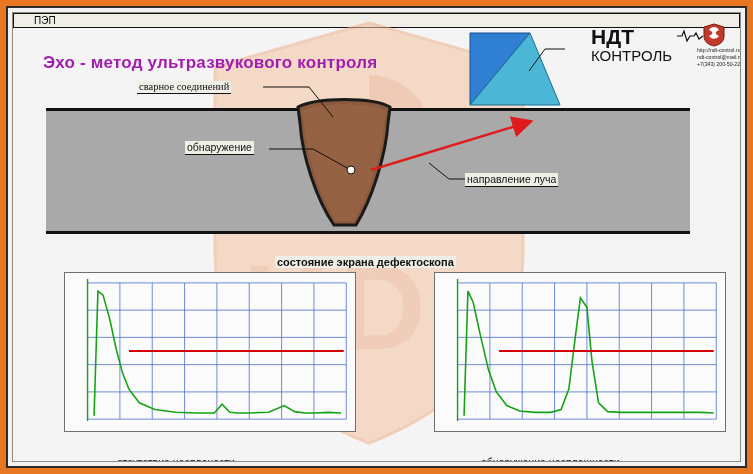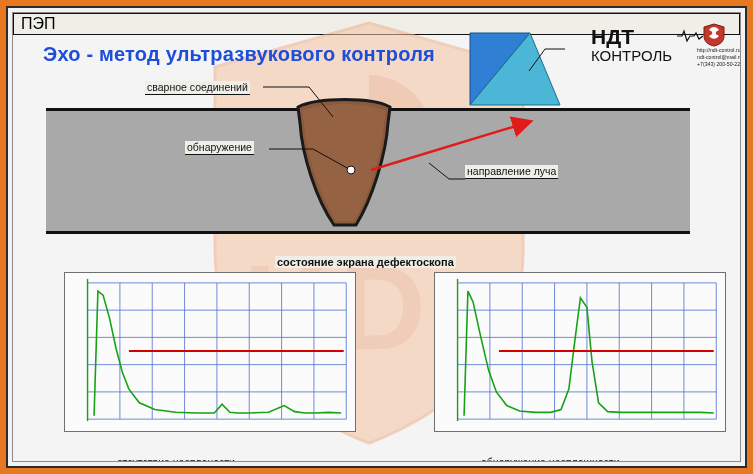--- a/index.html
+++ b/index.html
@@ -26,22 +26,22 @@
   }
 
   
   #watermark{
     position:absolute;left:196px;top:6px;width:320px;height:430px;
     opacity:.55;
   }
 
   
   .title{
-    position:absolute;left:30px;top:30px;
-    font-size:20px;font-weight:bold;color:#1d4ed8;
+    position:absolute;left:30px;top:40px;
+    font-size:17px;font-weight:bold;color:#a21caf;
     letter-spacing:.2px;
     white-space:nowrap;
   }
 
   
   .logo-wrap{position:absolute;left:578px;top:10px;width:150px;height:52px;}
   .logo-ndt{
     position:absolute;left:0;top:2px;
     font-size:21px;font-weight:bold;color:#111;letter-spacing:0px;text-align:right;
   }
@@ -77,24 +77,24 @@
 
   
   .callout{
     position:absolute;
     font-size:10.5px;color:#111;
     background:#f0efe7;
     border-bottom:1px solid #111;
     padding:0 2px 1px 2px;
     white-space:nowrap;
   }
-  .lbl-weld{left:132px;top:68px;}
+  .lbl-weld{left:124px;top:68px;font-family:Liberation Serif, serif;}
   .lbl-flaw{left:172px;top:128px;}
-  .lbl-dir{left:452px;top:152px;}
-  .lbl-pep{left:556px;top:28px;background:#f0efe7;border:1px solid #111;padding:1px 7px;font-size:16px;}
+  .lbl-dir{left:452px;top:160px;}
+  .lbl-pep{left:556px;top:28px;background:#f0efe7;border:1px solid #111;padding:1px 20px;font-size:10px;}
   .lbl-screen{
     position:absolute;left:262px;top:243px;
     font-size:11px;font-weight:bold;color:#111;
     background:#efeee6;padding:0 2px;
     white-space:nowrap;
   }
   .lbl-signal{
     position:absolute;left:540px;top:282px;
     font-size:8.2px;color:#111;border-bottom:1px solid #111;
     padding:0 2px;white-space:nowrap;background:#f0efe7;

